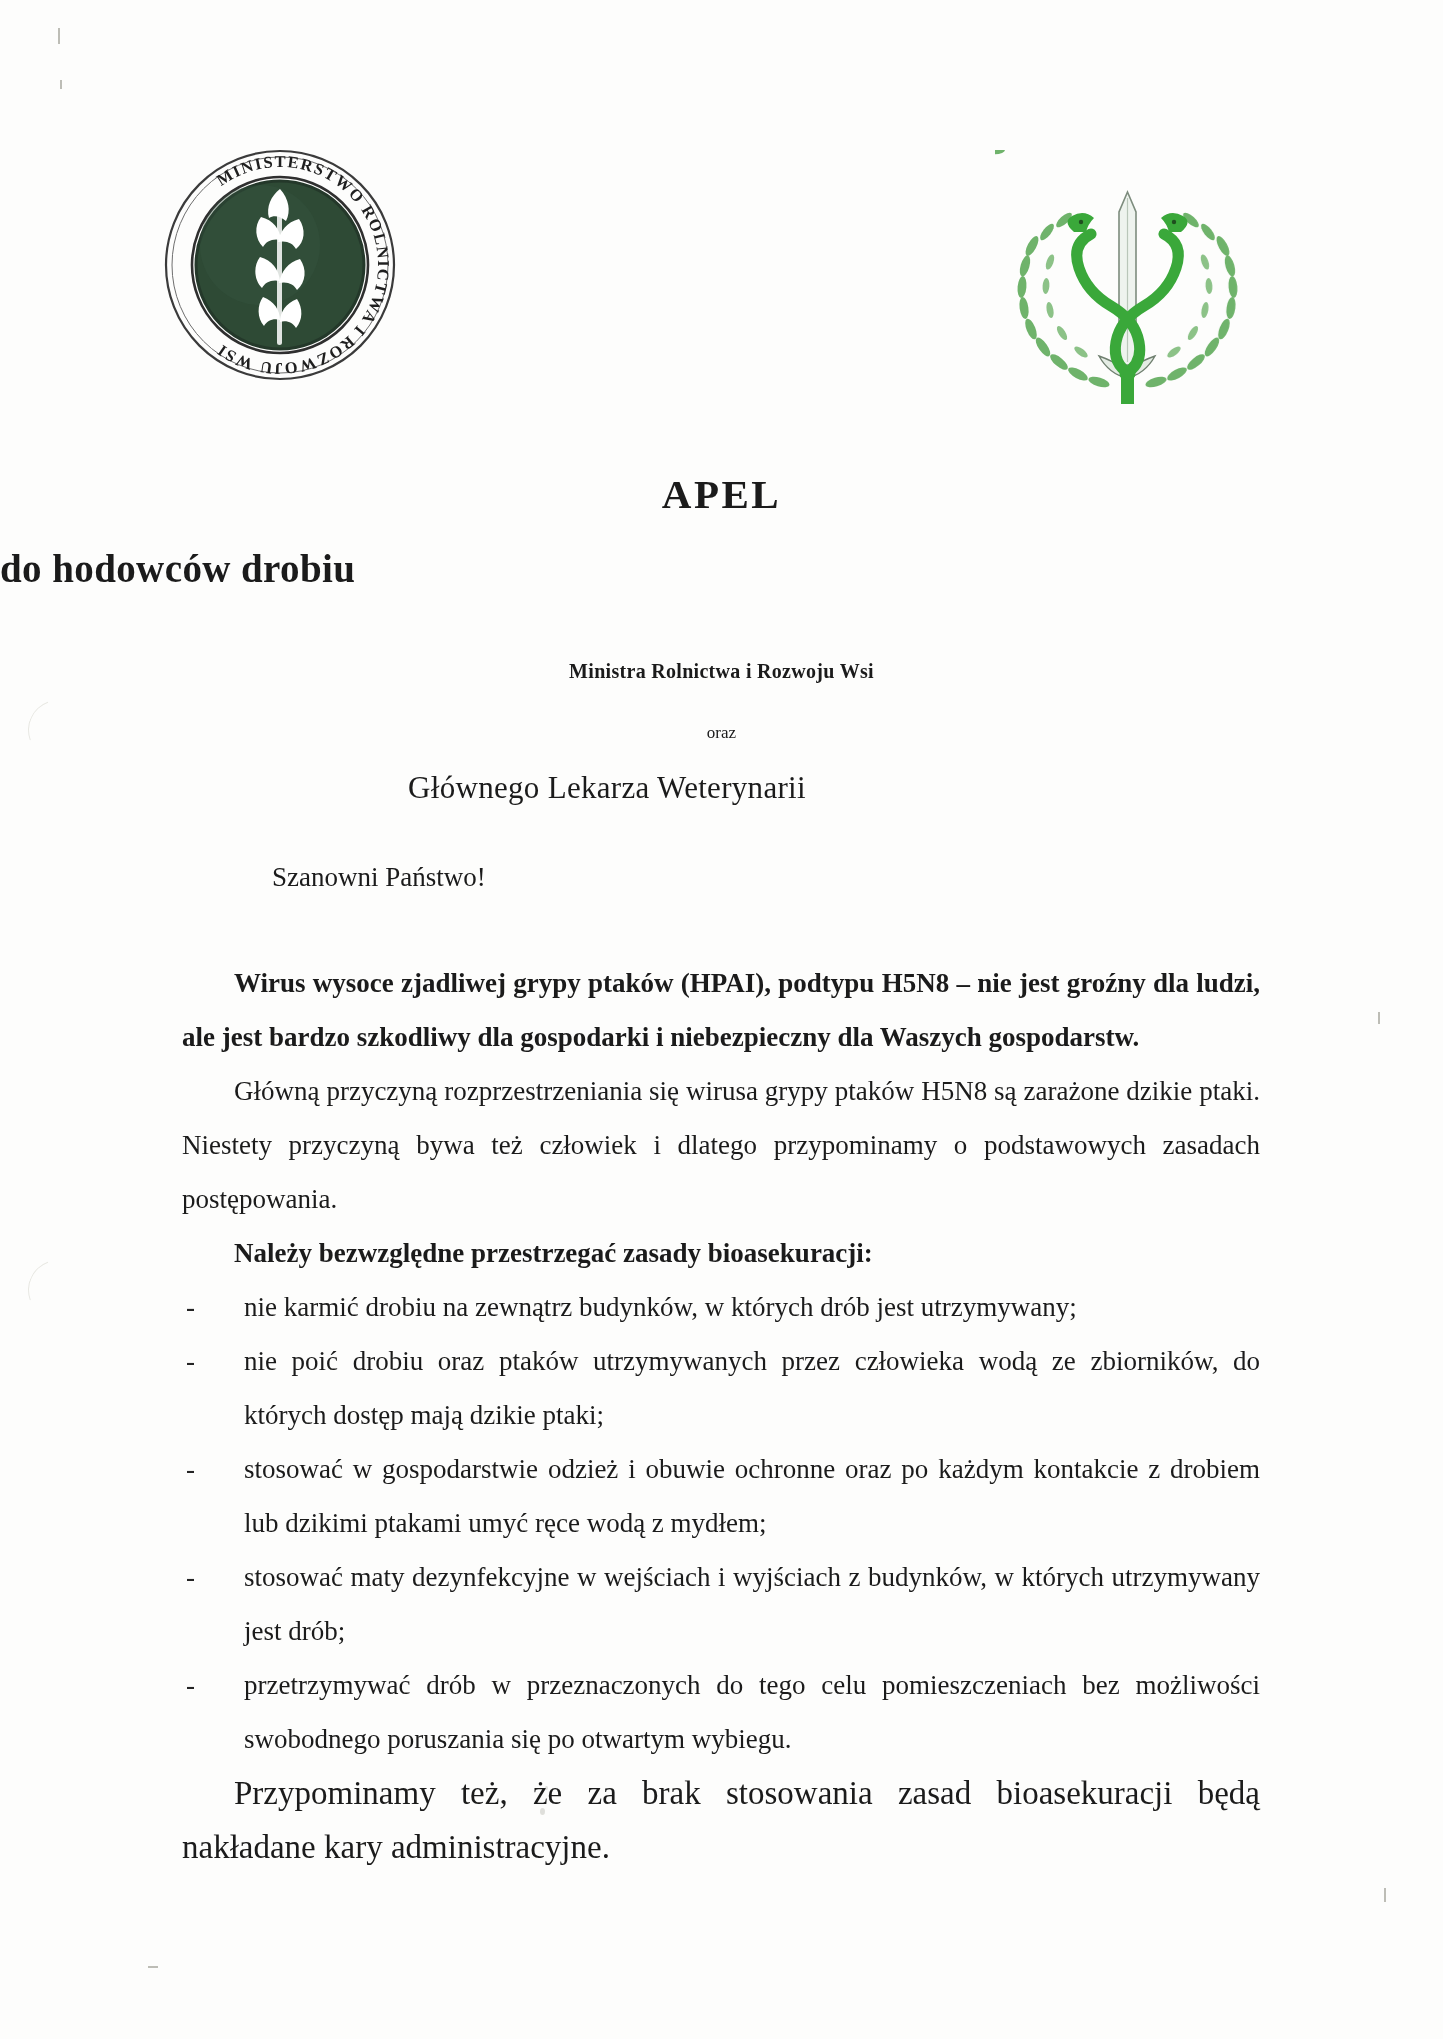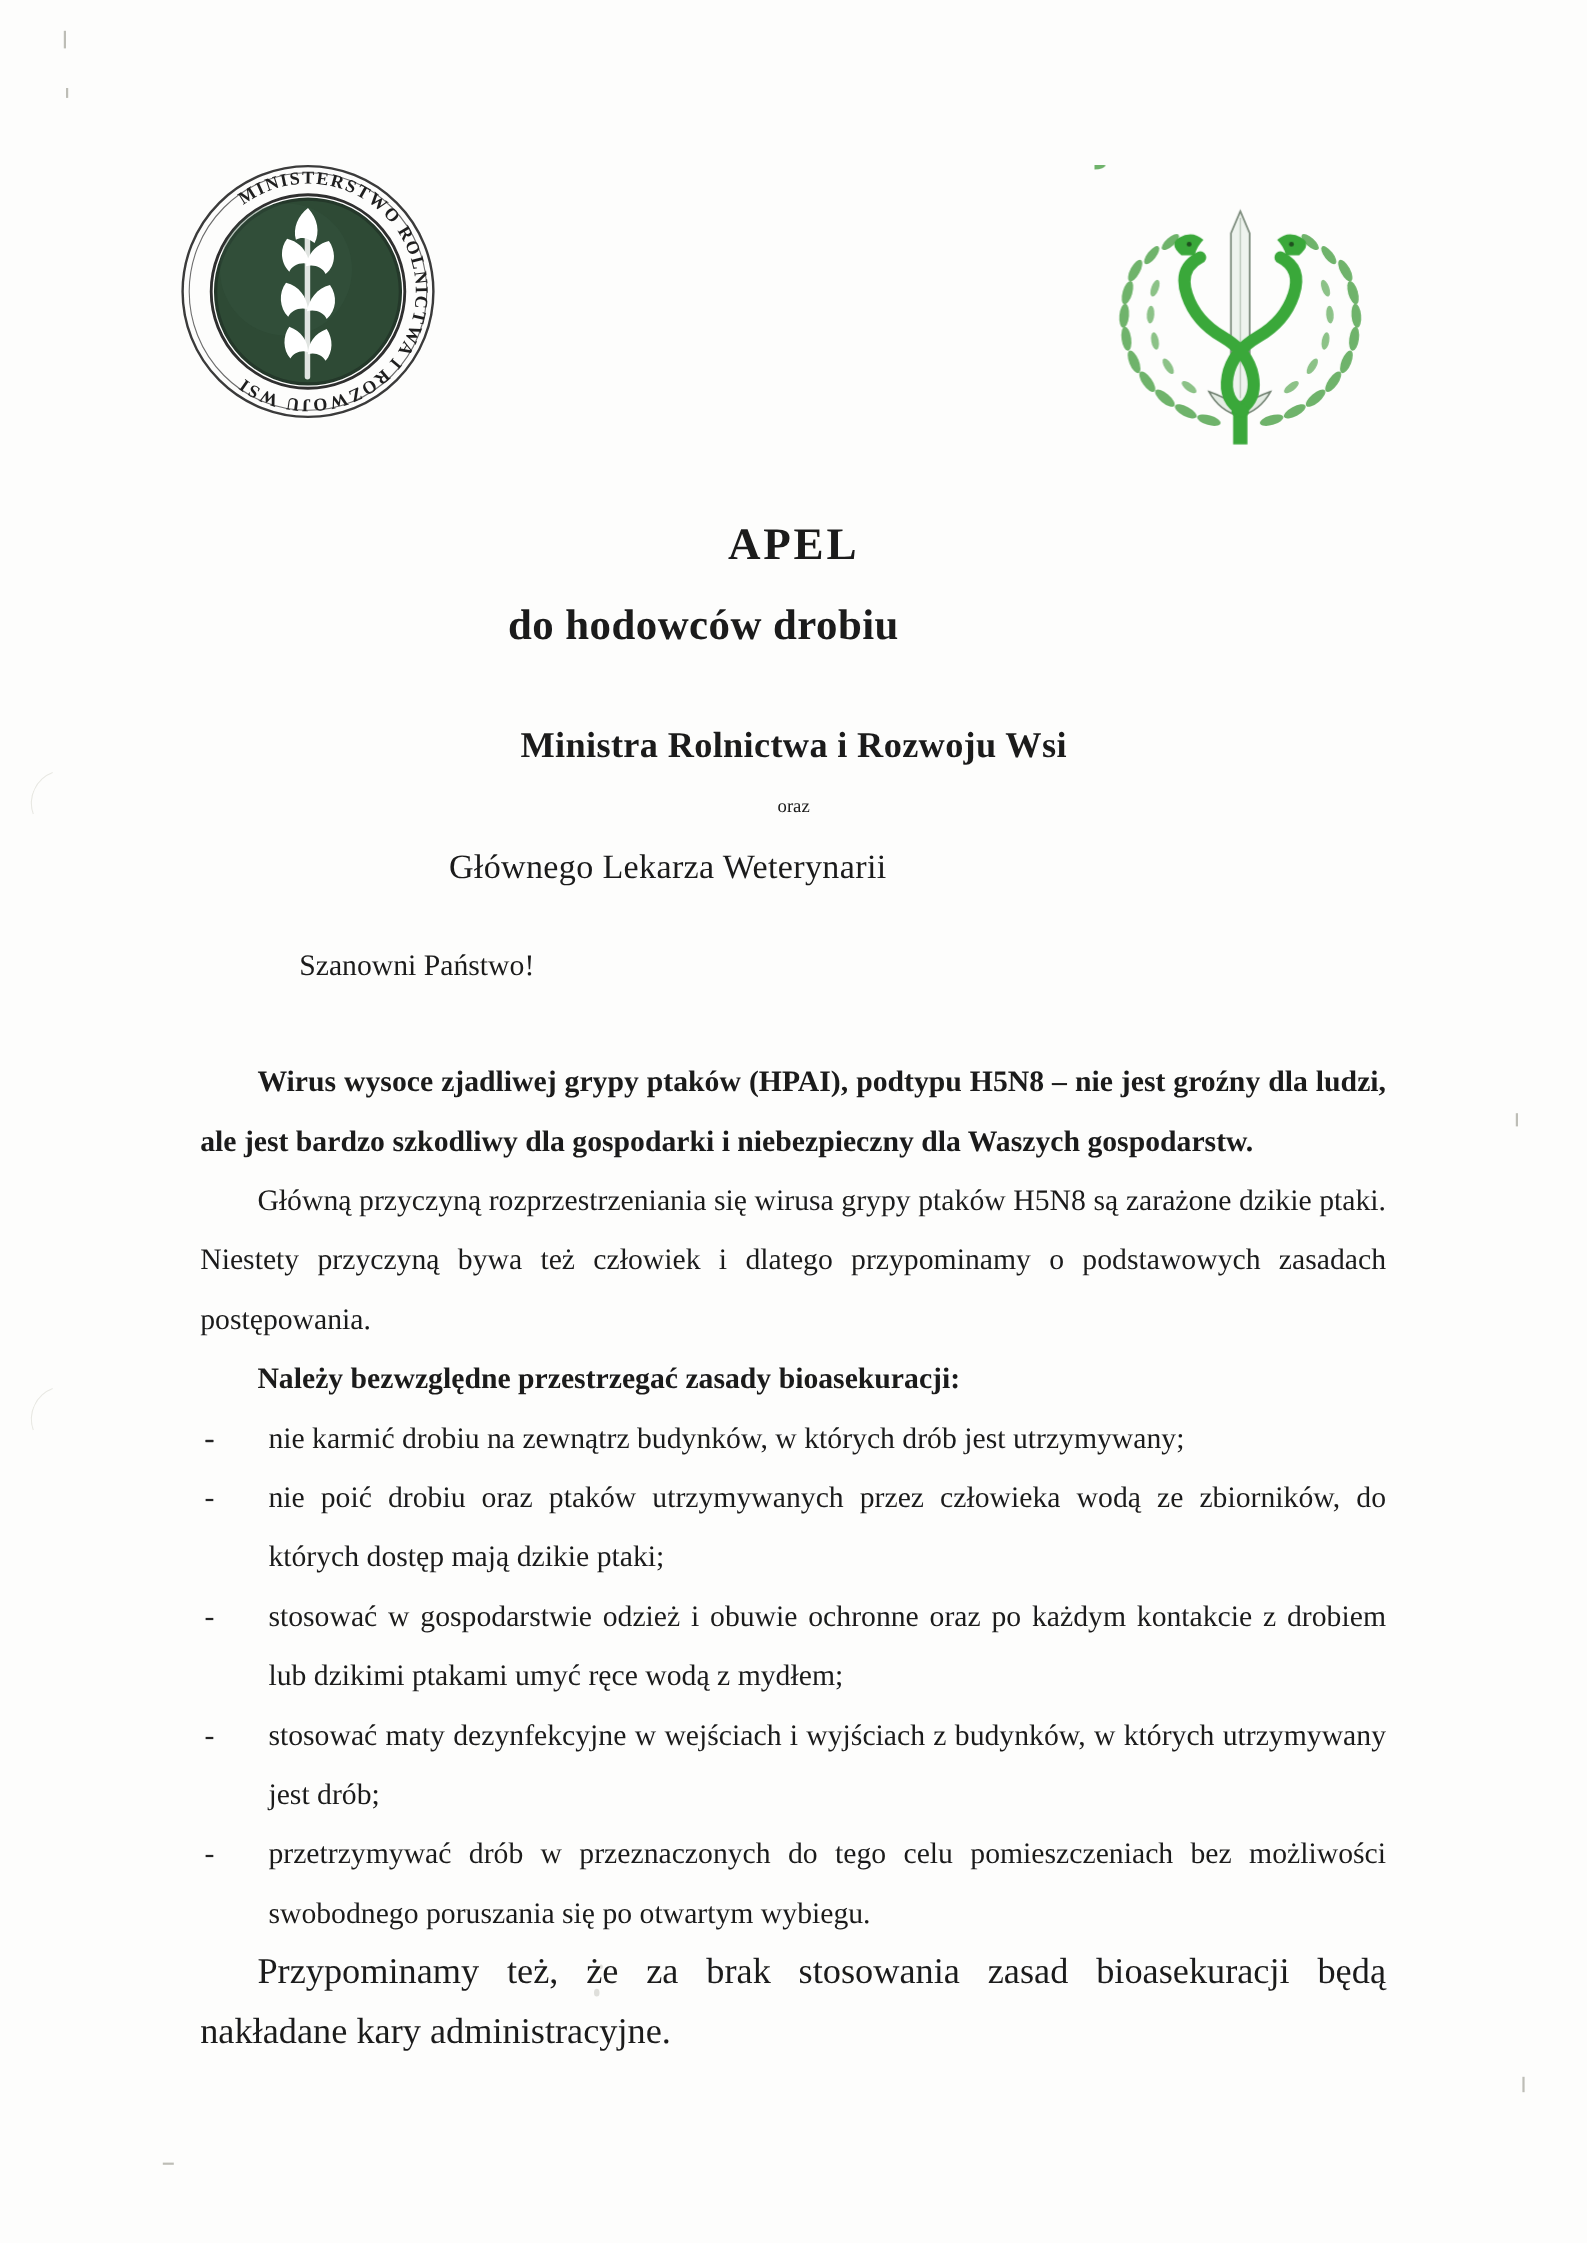--- a/index.html
+++ b/index.html
@@ -91,33 +91,33 @@
     font-weight: bold;
     letter-spacing: 2.5px;
     font-family: "Liberation Serif", "DejaVu Serif", serif;
   }
 
   .title-sub {
     position: absolute;
     left: 0;
     top: 546px;
     width: 1279px;
-    text-align: center;
+    text-align: left;
     font-size: 39px;
     font-weight: bold;
     letter-spacing: .4px;
   }
 
   .auth-1 {
     position: absolute;
     left: 0;
     top: 660px;
     width: 1443px;
     text-align: center;
-    font-size: 33px;
+    font-size: 20px;
     font-weight: bold;
     letter-spacing: .3px;
   }
 
   .auth-oraz {
     position: absolute;
     left: 0;
     top: 723px;
     width: 1443px;
     text-align: center;

